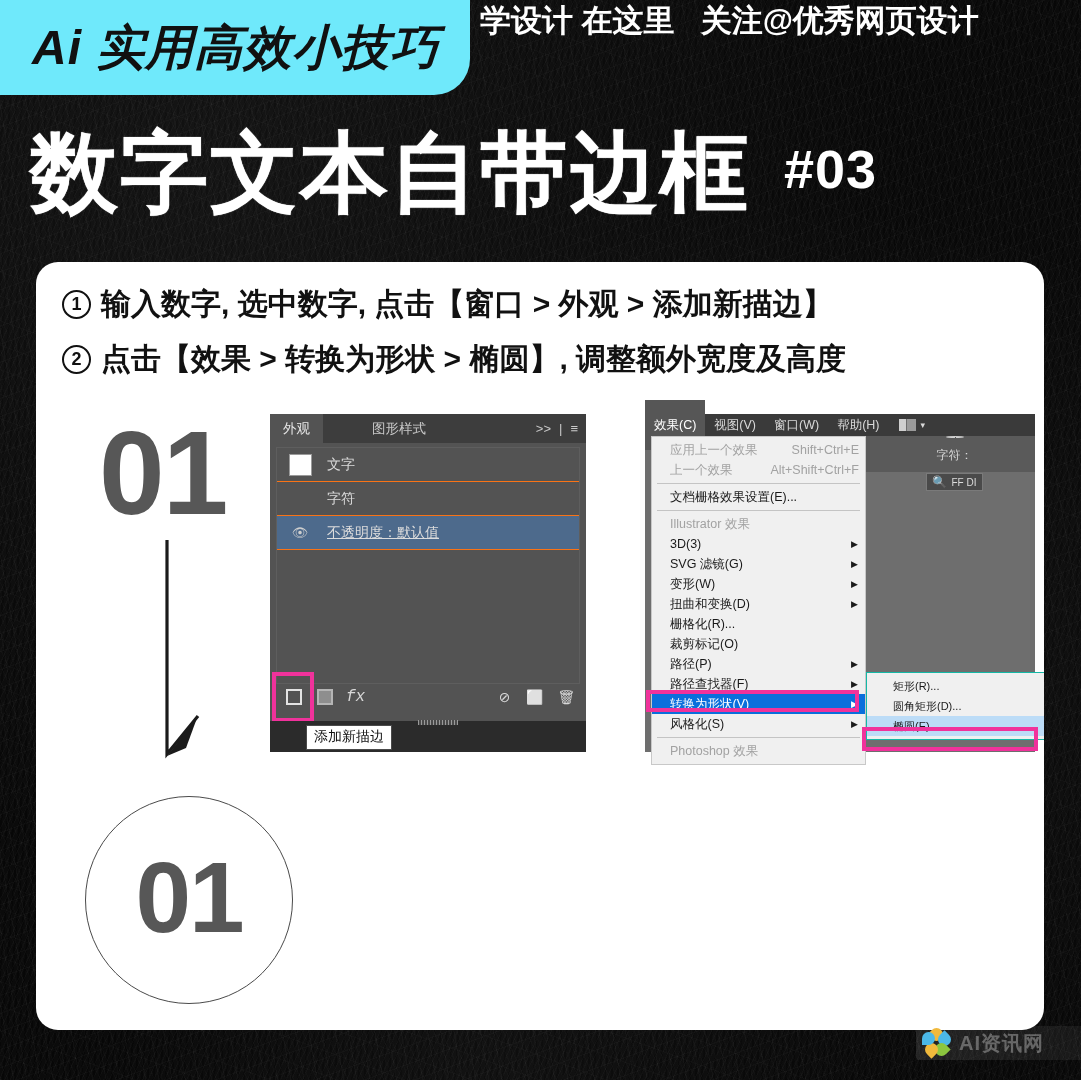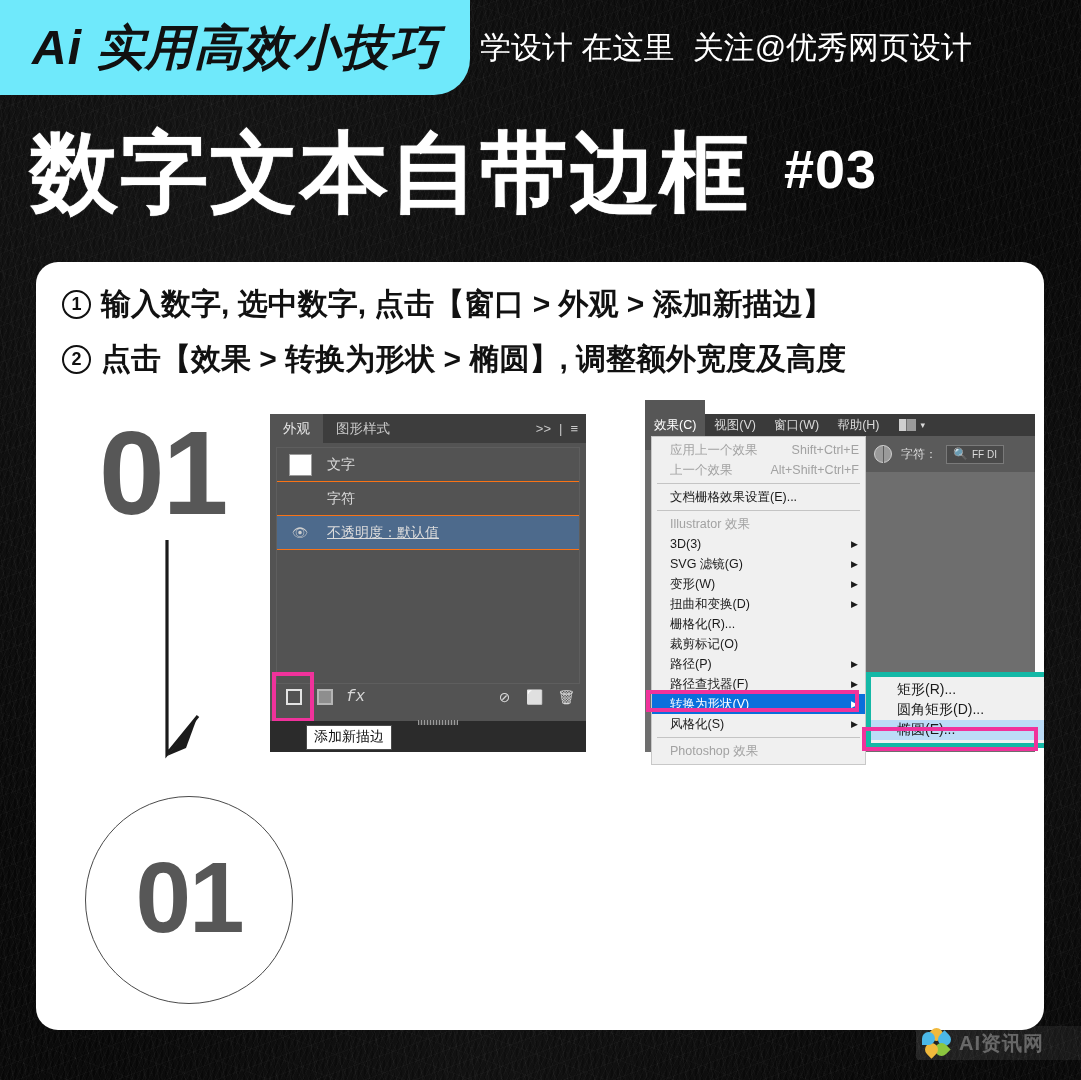--- a/index.html
+++ b/index.html
@@ -39,22 +39,22 @@
     background:#6FE9FB;
     border-radius: 0 0 36px 0;
     display:flex; align-items:center;
   }
   .banner-tab-text {
     font-size:48px; font-weight:bold; color:#111; letter-spacing:1px;
     margin-left:32px; white-space:nowrap;font-style:italic;
   }
   .banner-right {
     position:absolute; left:480px; top:0; height:95px;
-    display:flex; align-items:center; gap:18px;
-    color:#fff; font-size:31px; font-weight:normal; white-space:nowrap;
+    display:flex; align-items:flex-start; gap:26px;
+    color:#fff; font-size:31px; font-weight:bold; white-space:nowrap;
   }
 
   
   .headline {
     position:absolute; left:30px; top:108px; width:1010px; height:130px;
     display:flex; align-items:center; gap:34px; z-index:5;
   }
   .headline-main {
     color:#fff; font-size:88px; font-weight:bold; letter-spacing:2px;
     line-height:1; white-space:nowrap;
@@ -102,20 +102,21 @@
   }
 
   
   .ai-panel {
     position:absolute; left:234px; top:152px; width:316px; height:338px;
     background:#535353; font-size:12px; color:#d4d4d4;
   }
   .ai-tabs {
     height:29px; background:#3d3d3d; display:flex; align-items:stretch;
     position:relative;
+    gap:36px;
   }
   .ai-tab {
     display:flex; align-items:center; padding:0 13px; font-size:13.5px; color:#c9c9c9;
   }
   .ai-tab.active { background:#535353; color:#e8e8e8; }
   .ai-tab-icons {
     position:absolute; right:8px; top:0; height:29px;
     display:flex; align-items:center; gap:8px; color:#c9c9c9; font-size:13px;
   }
   .ai-list { position:absolute; left:6px; top:33px; right:6px; height:237px; background:#535353;
@@ -155,42 +156,42 @@
                 gap:0; font-size:12.5px; color:#d9d9d9; }
   .fx-menubar .mi { padding:14px 9px; line-height:22px; }
   .fx-menubar .mi.active { background:#565656; color:#fff; }
   .fx-menubar .ws { margin-left:10px; display:flex; align-items:center; gap:5px; }
   .fx-ws-ico { width:17px; height:12px;
     background:linear-gradient(to right,#cfcfcf 0 7px, #6e6e6e 7px 8px, #9a9a9a 8px 17px);
   }
   .fx-optbar {
     position:absolute; left:215px; top:22px; right:0; height:36px; background:#5a5a5a;
     display:flex; align-items:center; gap:9px; padding-left:14px;
-    font-size:12px; color:#dcdcdc;
+    font-size:12px; color:#dcdcdc;flex-direction:column;
   }
   .fx-globe { width:18px; height:18px; border-radius:50%; background:#9a9a9a;
               border:1px solid #cfcfcf; position:relative; }
   .fx-globe::after{content:"";position:absolute;left:8px;top:0;width:1px;height:18px;background:#5a5a5a;}
   .fx-search { display:flex; align-items:center; gap:4px; background:#4a4a4a;
                border:1px solid #7a7a7a; padding:1px 6px; height:19px; }
   .fx-menu {
     position:absolute; left:6px; top:22px; width:215px; background:#f0f0f0;
     color:#1a1a1a; font-size:12.5px; padding:3px 0; border:1px solid #c8c8c8;
   }
   .fx-item { height:20px; display:flex; align-items:center; padding:0 6px 0 18px;
              position:relative; white-space:nowrap; }
   .fx-item.dim { color:#a2a2a2; }
   .fx-item .sc { margin-left:auto; padding-left:16px; }
   .fx-item .arw { position:absolute; right:7px; font-size:9px; }
   .fx-sep { height:1px; background:#c4c4c4; margin:3px 5px; }
   .fx-item.hl { background:#0a6fdc; color:#fff; }
   .fx-hl-ring { position:absolute; left:1px; width:213px; height:22px; border:4px solid #F0329B; }
   .fx-sub {
     position:absolute; left:221px; top:258px; width:200px; background:#f0f0f0;
-    color:#1a1a1a; font-size:14px; padding:3px 0; border:5px solid #14b8a6;
+    color:#1a1a1a; font-size:11px; padding:3px 0; border:1px solid #14b8a6;
   }
   .fx-sub .fx-item { padding-left:26px; }
   .fx-sub .fx-item.sel { background:#bcdcf7; }
   .fx-sub-ring { position:absolute; left:217px; top:313px; width:176px; height:24px;
                  border:4px solid #F0329B; }
 
   
   .wm { position:absolute; left:888px; top:1026px; width:186px; height:34px;
         display:flex; align-items:center; gap:7px; z-index:8;
         background: linear-gradient(to right, rgba(255,255,255,0.10), rgba(255,255,255,0.05));

